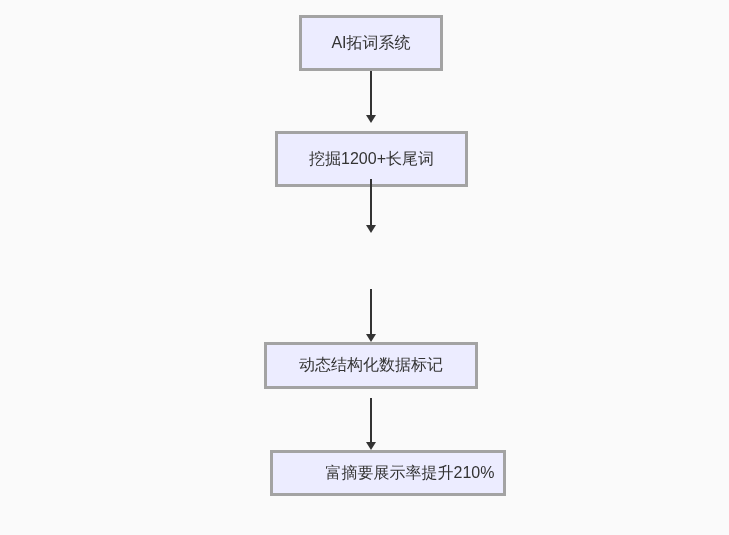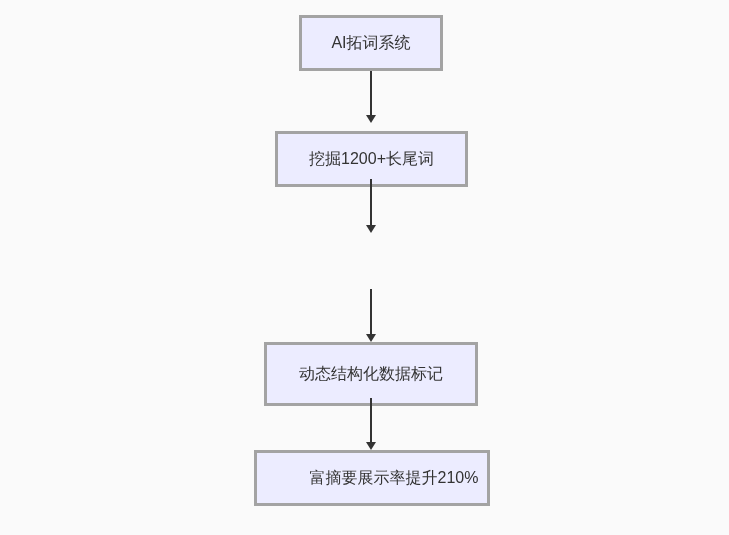--- a/index.html
+++ b/index.html
@@ -29,22 +29,22 @@
     font-size: 16px;
     display: flex;
     align-items: center;
     justify-content: center;
     text-align: right;
     white-space: nowrap;
   }
   .node-1 { left: 299px; top: 15px;  width: 144px; height: 56px; }
   .node-2 { left: 275px; top: 123px; width: 193px; height: 56px; margin-top: 8px; }
   .node-3 { left: 260px; top: 233px; width: 220px; height: 56px; }
-  .node-4 { left: 264px; top: 342px; width: 214px; height: 64px; }
-  .node-5 { left: 254px; top: 450px; width: 236px; height: 56px; padding-left: 44px; }
+  .node-4 { left: 264px; top: 342px; width: 214px; height: 47px; }
+  .node-5 { left: 270px; top: 450px; width: 236px; height: 46px; padding-left: 44px; }
 
   .arrow {
     position: absolute;
     left: 364px;
     width: 14px;
     display: flex;
     flex-direction: column;
     align-items: center;
   }
   .arrow-1 { top: 71px;  height: 52px; }

